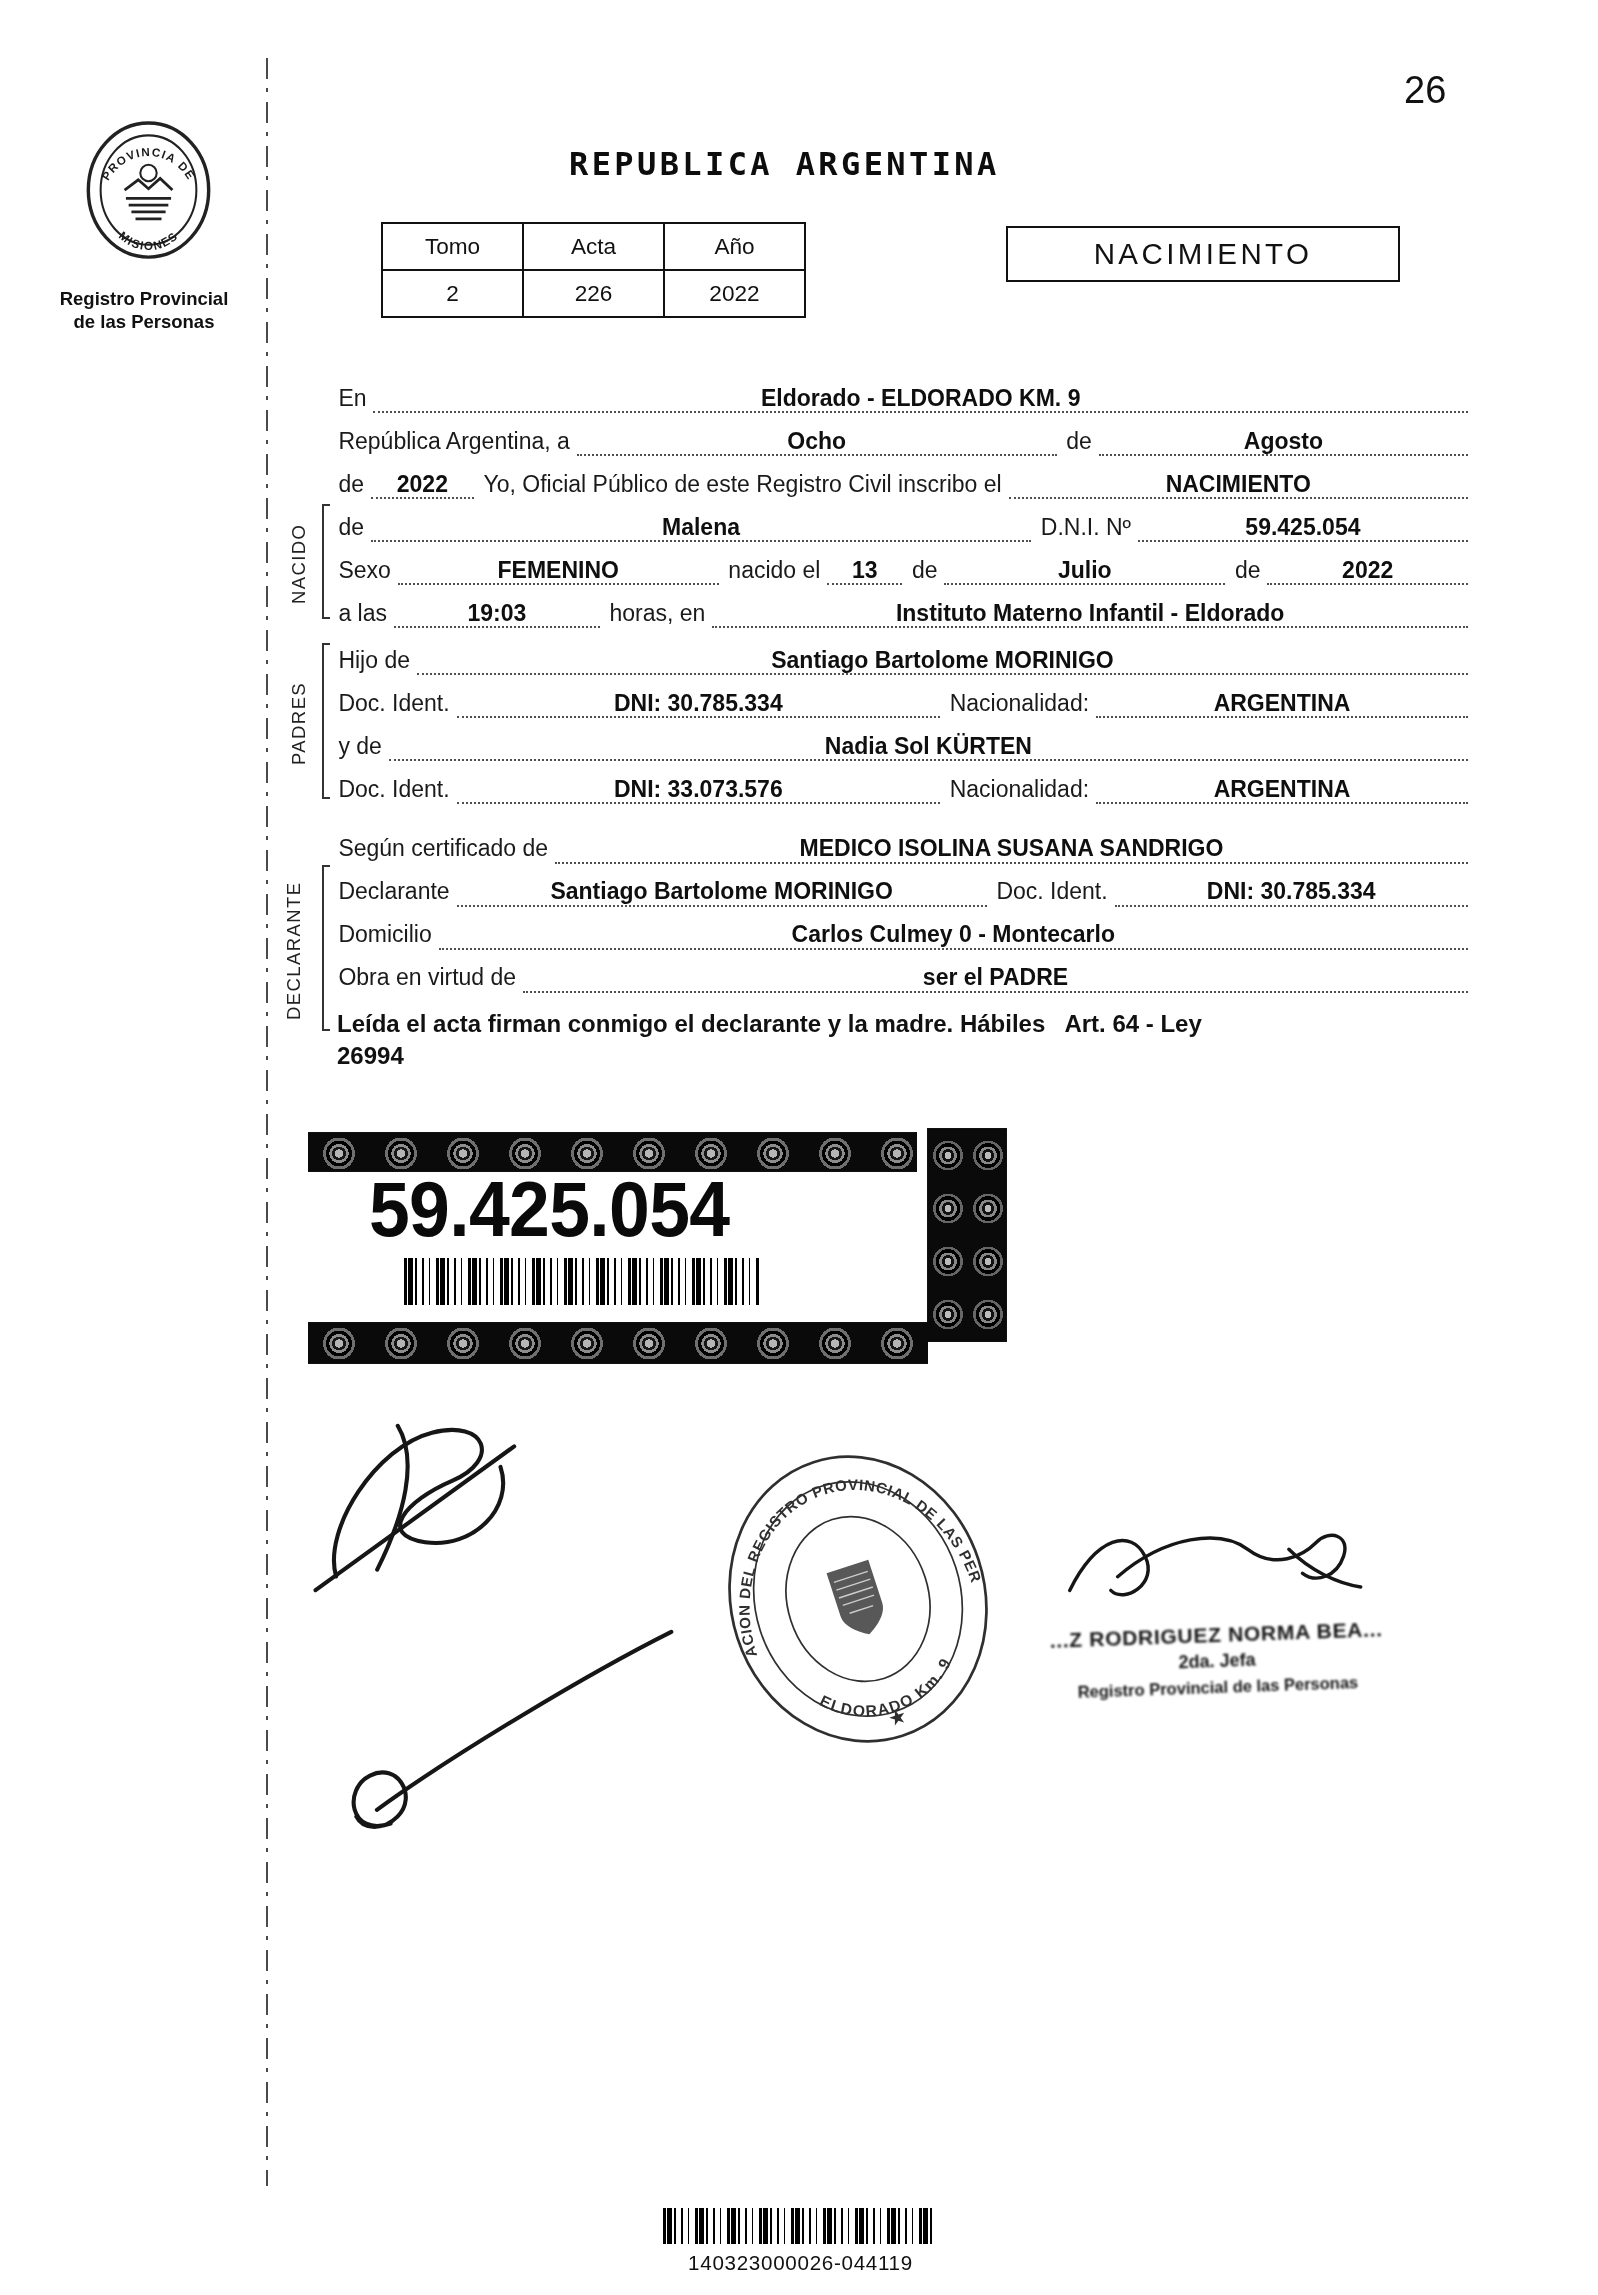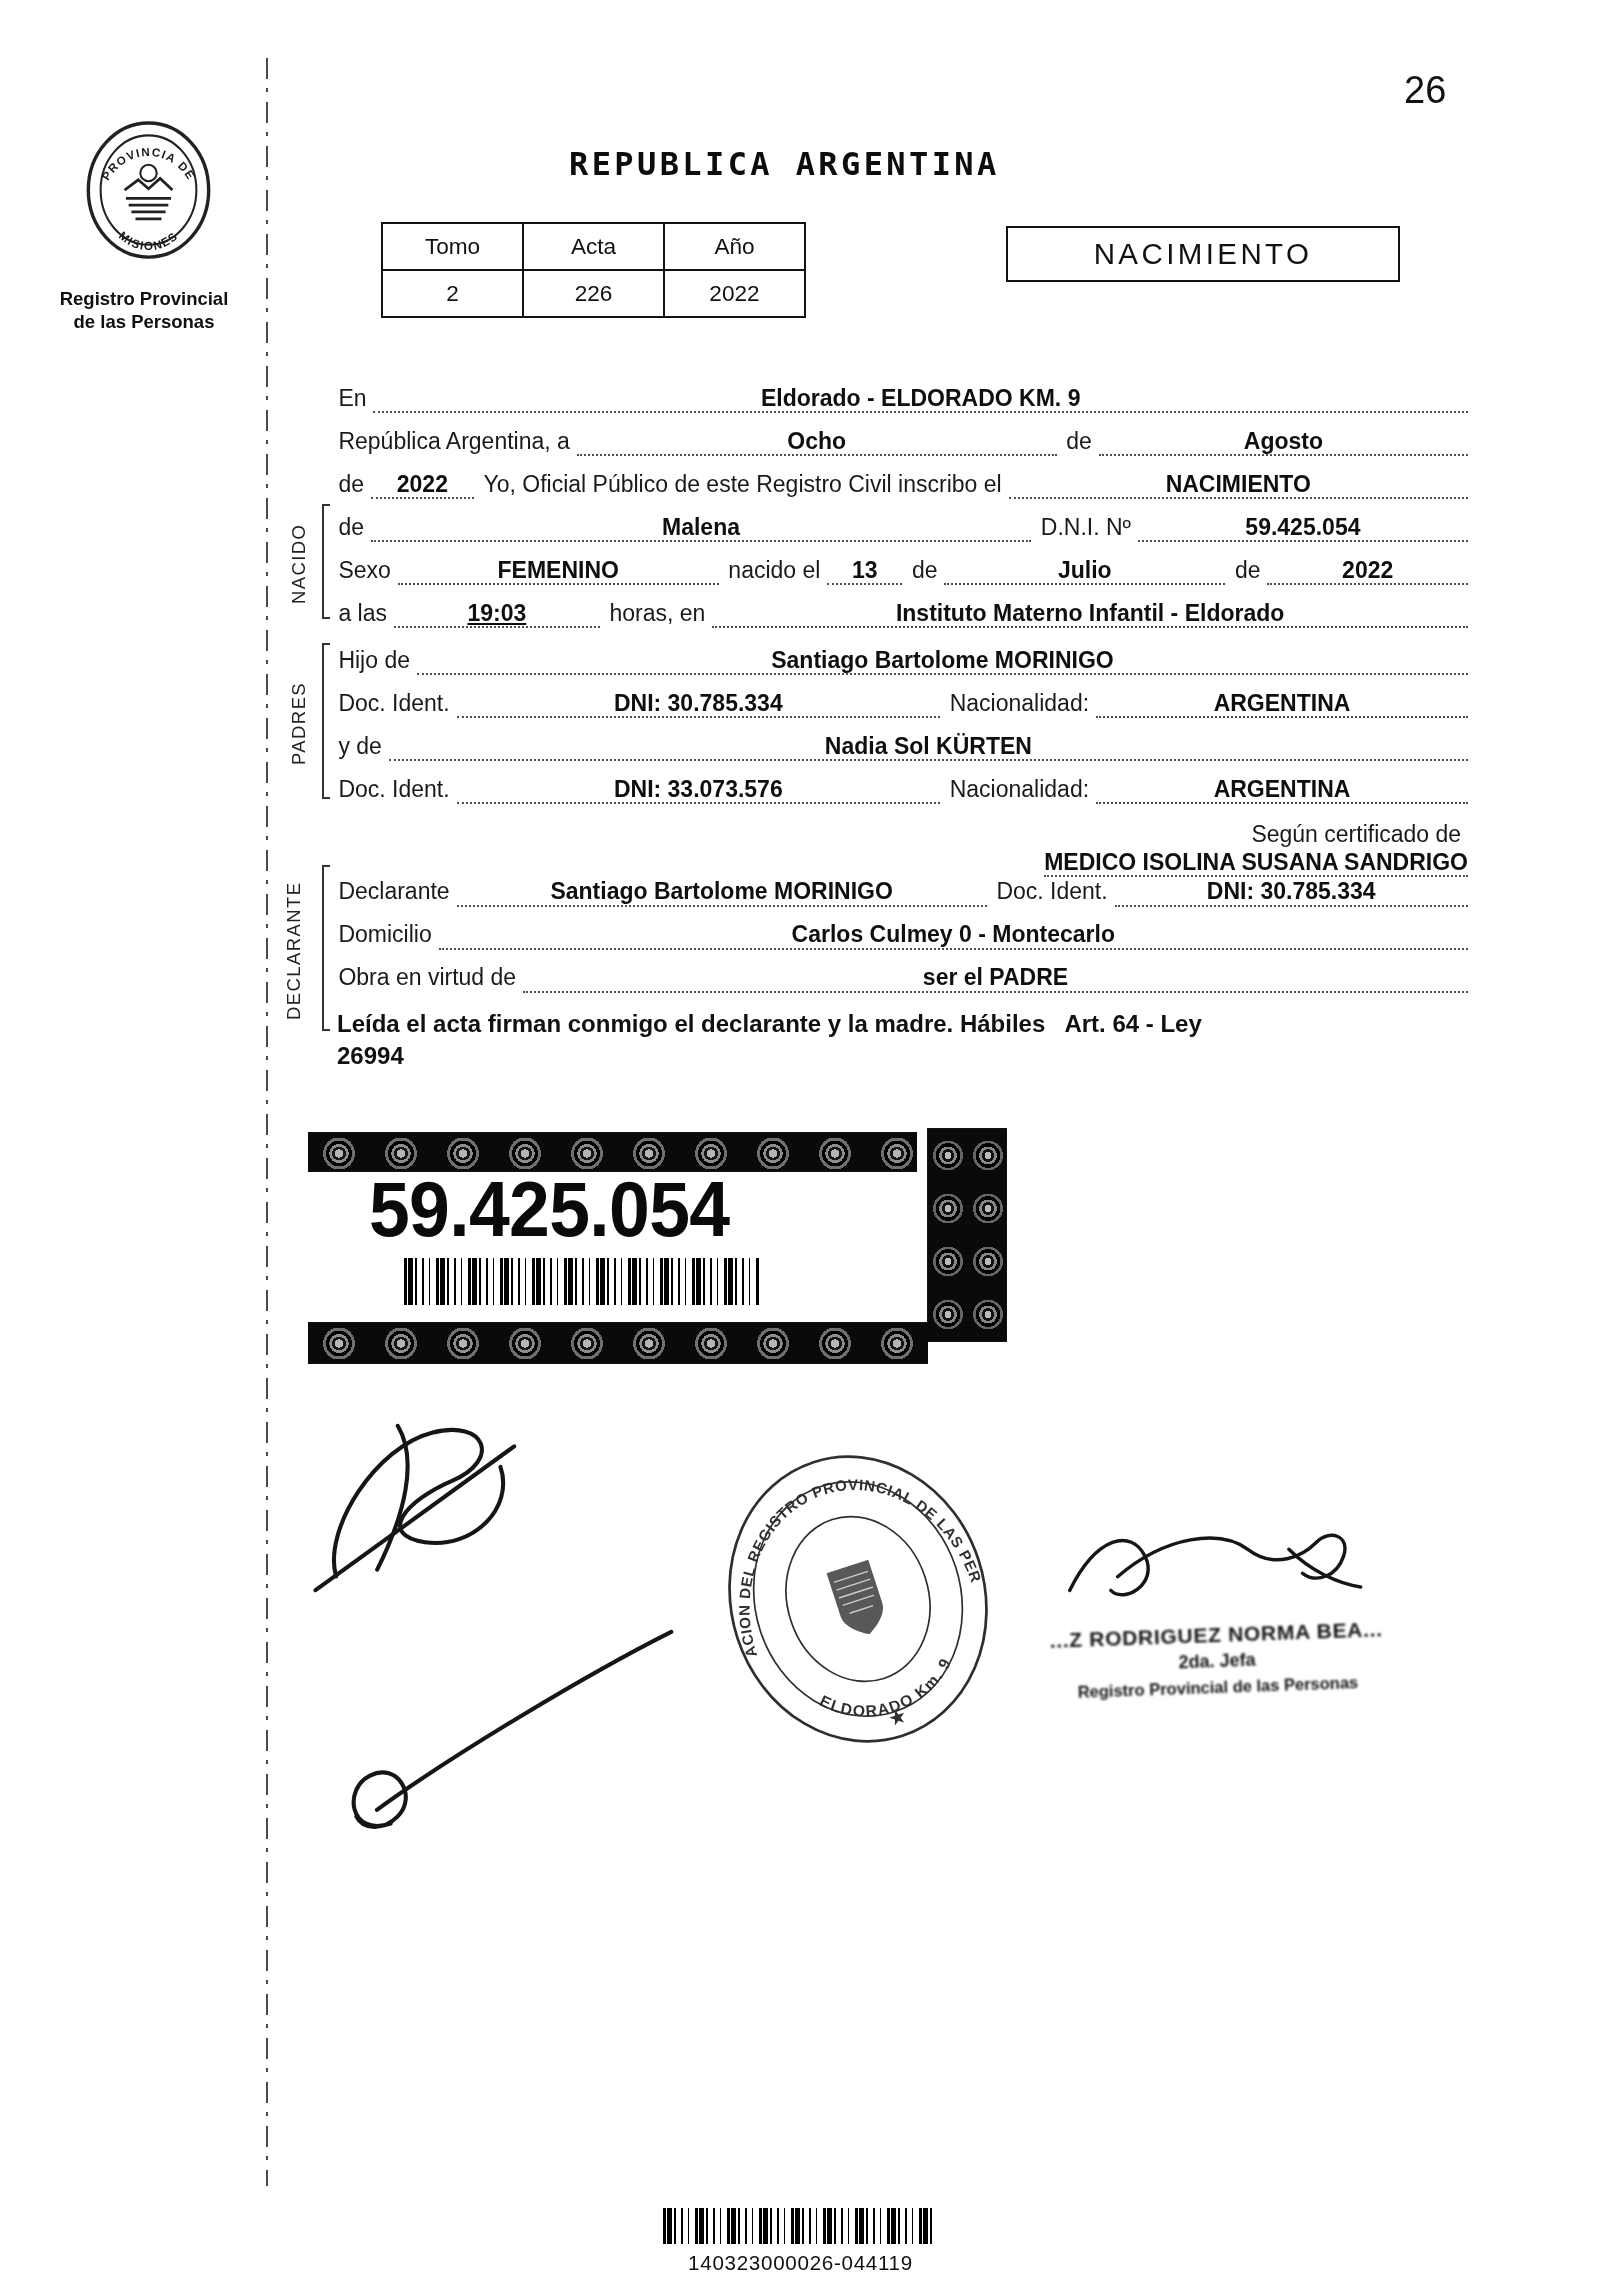--- a/index.html
+++ b/index.html
@@ -61,22 +61,22 @@
   .form{ position:absolute; left:337px; top:370px; width:1131px; }
   .line{ display:flex; align-items:flex-end; height:43px; font-size:23px; }
   .lbl{ white-space:nowrap; padding:0 6.9px 1.4px 1.4px; color:#1a1a1a; }
   .lbl.after{ padding-left:9.6px; }
   .fill{
     flex:1; border-bottom:2.1px dotted #4f4f4f; text-align:center; font-weight:bold;
     color:#0f0f0f; white-space:nowrap; overflow:visible; line-height:1.15; min-width:41px;
   }
   .f10{ flex:1; } .f13{ flex:1.3; } .f14{ flex:1.4; } .f15{ flex:1.5; }
   .f16{ flex:1.6; } .f20{ flex:2; }
-  .w110{ flex:0 0 75px; } .w150{ flex:0 0 103px; } .w300{ flex:0 0 206px;text-decoration:underline; }
-  .gap6{ margin-top:4.1px; } .gap24{ margin-top:16.5px;flex-direction:column; }
+  .w110{ flex:0 0 75px; } .w150{ flex:0 0 103px; } .w300{ flex:0 0 206px; }
+  .gap6{ margin-top:4.1px; } .gap24{ margin-top:16.5px; }
   .clausula{
     margin-top:15px; font-weight:bold; font-size:24px; line-height:1.35;
     color:#111; white-space:pre-wrap; width:1124px;
   }
 
   
   .band{
     position:absolute; background-color:#2a2a2a;
     background-image:radial-gradient(circle at 50% 50%, #b5b5b5 0 4.1px, #161616 4.1px 6.9px, #8d8d8d 6.9px 9.6px, #000 9.6px 13px, #6f6f6f 13px 16px, #0a0a0a 16px 48px);
     background-size:62px 41px; border-top:1.4px solid #111; border-bottom:1.4px solid #111;

